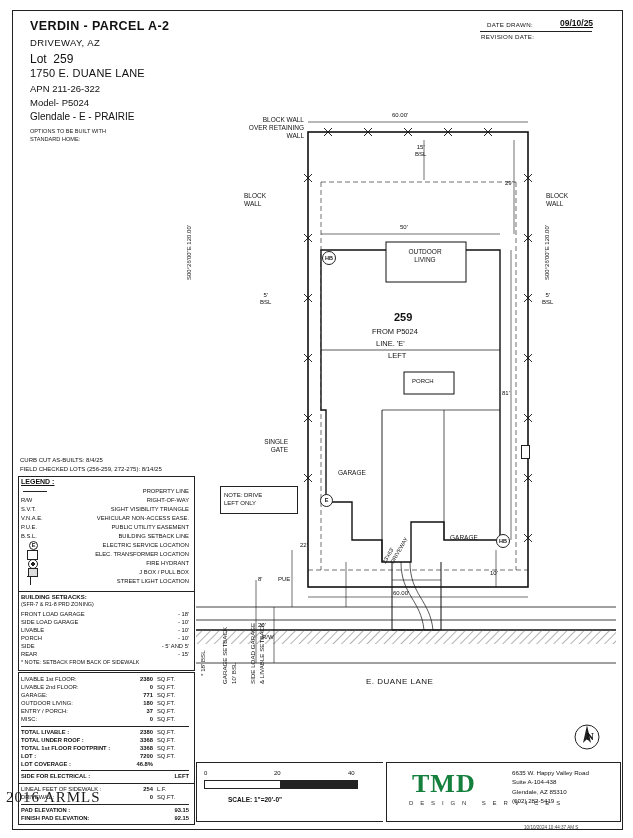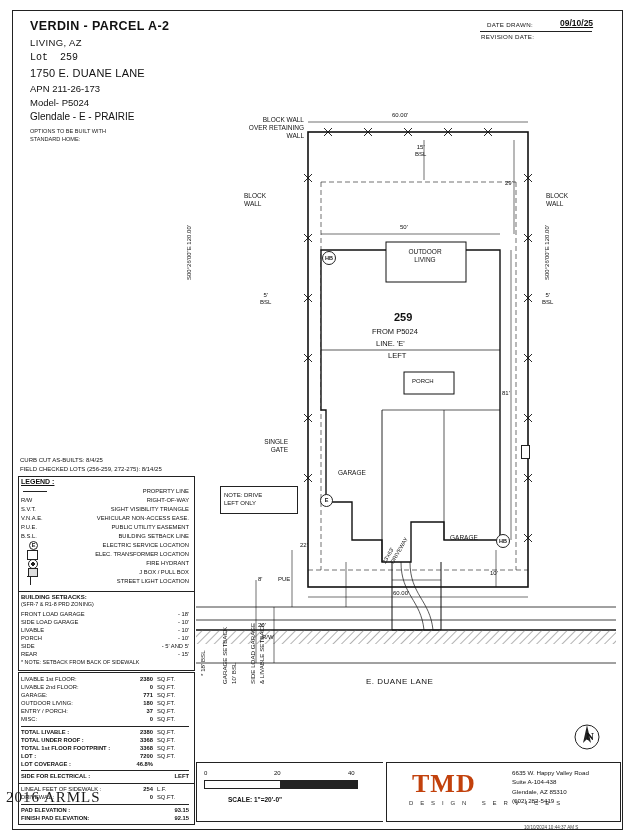--- a/index.html
+++ b/index.html
@@ -9,21 +9,21 @@
     color:#111;overflow:hidden;position:relative;
   }
   .sheet{position:absolute;left:0;top:0;width:633px;height:838px;}
   .frame{position:absolute;left:12px;top:10px;width:609px;height:818px;border:1px solid #222;}
   .abs{position:absolute;}
   .txt{position:absolute;white-space:pre;line-height:1.05;}
   .ln{position:absolute;background:#222;}
   
   #title-main{left:30px;top:20px;font-size:12.5px;font-weight:bold;letter-spacing:.4px;}
   #title-city{left:30px;top:38px;font-size:9.5px;letter-spacing:.4px;}
-  #lot{left:30px;top:53px;font-size:10px;font-family:Liberation Mono, monospace;}
+  #lot{left:30px;top:53px;font-size:12px;}
   #addr{left:30px;top:68px;font-size:11px;letter-spacing:.2px;}
   #apn{left:30px;top:84px;font-size:9.5px;}
   #model{left:30px;top:98px;font-size:9.5px;}
   #elev{left:30px;top:112px;font-size:10px;}
   #optnote{left:30px;top:128px;font-size:5.6px;line-height:1.35;color:#222;}
   #dd-label{left:487px;top:22px;font-size:6.2px;letter-spacing:.3px;}
   #dd-val{left:560px;top:19px;font-size:8.5px;font-weight:bold;text-decoration:underline;}
   #rev-label{left:481px;top:34px;font-size:6.2px;letter-spacing:.3px;}
   .hdr-rule{left:480px;top:31px;width:112px;height:1px;}
   
@@ -42,45 +42,45 @@
   #sb-note{left:21px;top:660px;font-size:5.4px;}
   
   #areabox{left:18px;top:672px;width:175px;height:110px;border:1px solid #222;}
   .ar-l{font-size:5.8px;}
   .ar-c{font-size:5.8px;text-align:right;font-weight:bold;}
   .ar-u{font-size:5.8px;}
   
   #lowbox{left:18px;top:782px;width:175px;height:42px;border:1px solid #222;border-top:none;}
   
   #logobox{left:386px;top:762px;width:233px;height:58px;border:1px solid #222;}
-  #tmd{left:412px;top:770px;font-size:26px;font-weight:bold;letter-spacing:1px;color:#c2410c;font-family:"Liberation Serif",serif;}
+  #tmd{left:412px;top:770px;font-size:26px;font-weight:bold;letter-spacing:1px;color:#15803d;font-family:"Liberation Serif",serif;}
   #tmdsub{left:409px;top:800px;font-size:6px;letter-spacing:2.6px;color:#333;}
   #addrblk{left:512px;top:768px;font-size:6.2px;line-height:1.5;}
   
   #scalebox{left:196px;top:762px;width:186px;height:58px;border:1px solid #222;border-right:none;}
   
   #wm{left:6px;top:790px;font-size:15px;color:#1a1a1a;letter-spacing:1px;font-family:"Liberation Serif",serif;}
   #stamp{left:524px;top:826px;font-size:4.6px;color:#444;}
   
   .dim{font-size:6px;}
   .lbl{font-size:6.5px;}
   .bold{font-weight:bold;}
   .circ{border:1px solid #222;border-radius:50%;text-align:center;font-size:5.5px;font-weight:bold;background:#fff;}
 </style>
 </head>
 <body>
 
 <div class="sheet">
   <div class="frame"></div>
 
   <div class="txt" id="title-main">VERDIN - PARCEL A-2</div>
-  <div class="txt" id="title-city">LIVING, AZ</div>
+  <div class="txt" id="title-city">DRIVEWAY, AZ</div>
   <div class="txt" id="lot">Lot  259</div>
   <div class="txt" id="addr">1750 E. DUANE LANE</div>
-  <div class="txt" id="apn">APN 211-26-173</div>
+  <div class="txt" id="apn">APN 211-26-322</div>
   <div class="txt" id="model">Model- P5024</div>
   <div class="txt" id="elev">Glendale - E - PRAIRIE</div>
   <div class="txt" id="optnote">OPTIONS TO BE BUILT WITH
 STANDARD HOME:</div>
 
   <div class="ln hdr-rule"></div>
   <div class="txt" id="dd-label">DATE DRAWN:</div>
   <div class="txt" id="dd-val">09/10/25</div>
   <div class="txt" id="rev-label">REVISION DATE:</div>
 

